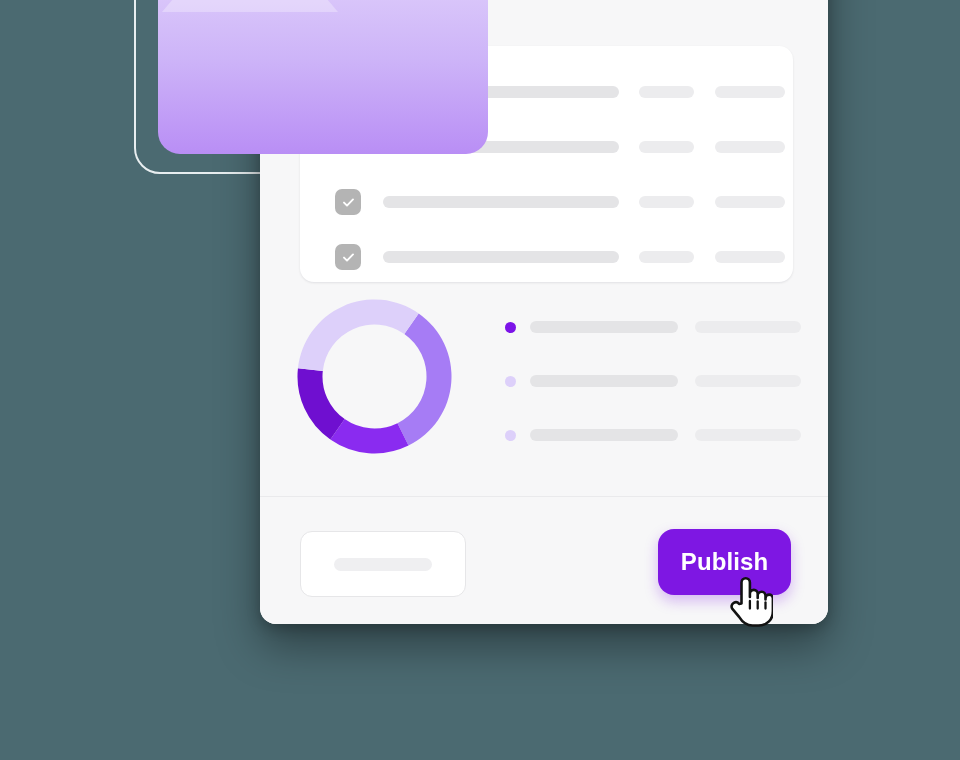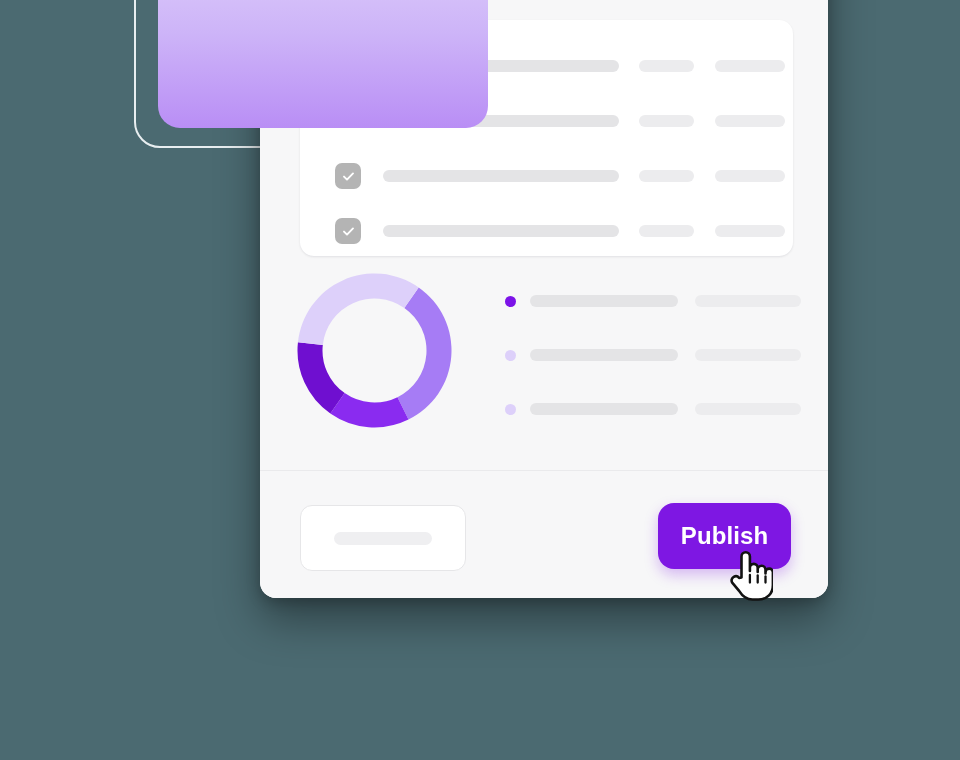--- a/index.html
+++ b/index.html
@@ -11,20 +11,21 @@
     height: 760px;
     overflow: hidden;
     background: #4b6a71;
     font-family: "Liberation Sans", sans-serif;
     position: relative;
   }
 
   .stage {
     position: absolute;
     inset: 0;
+    margin-top: 26px;
   }
 
   
   .ghost-card {
     position: absolute;
     left: 134px;
     top: -120px;
     width: 270px;
     height: 268px;
     border: 2px solid #e8eef0;

